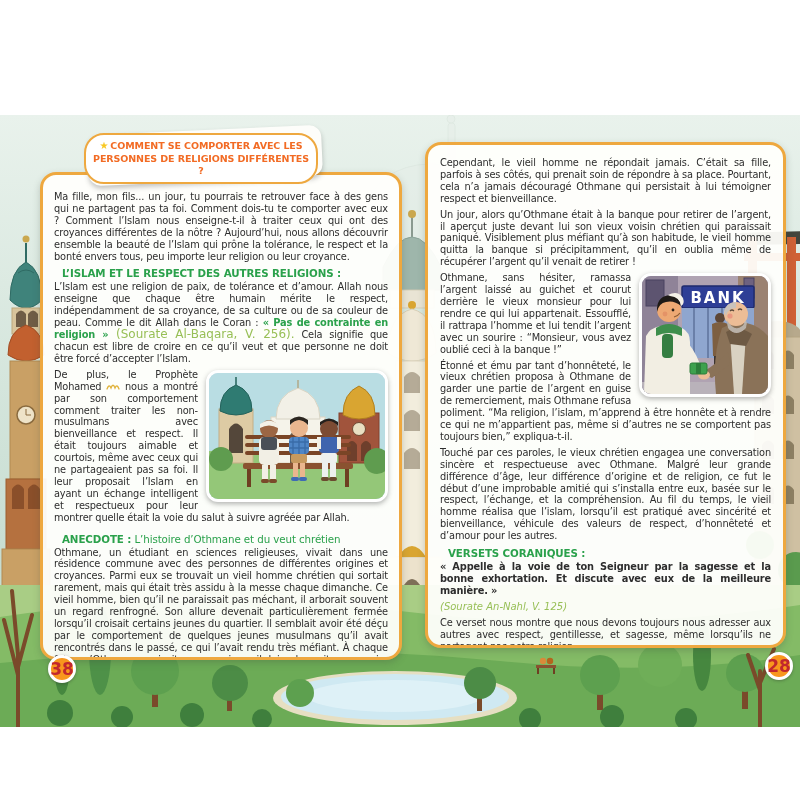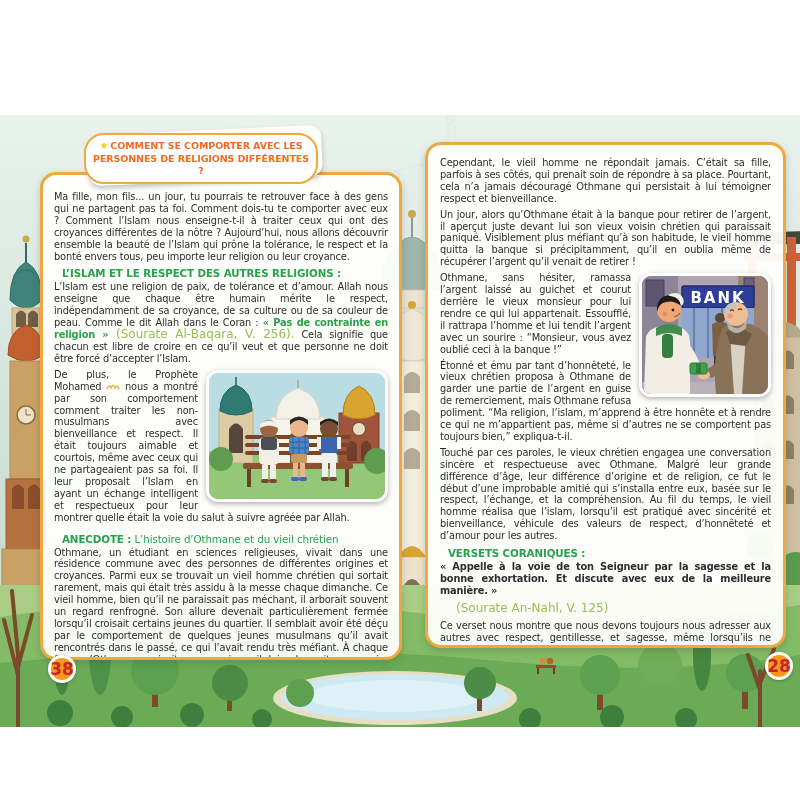--- a/index.html
+++ b/index.html
@@ -19,21 +19,21 @@
   .panel.right{left:425px;top:142px;width:361px;height:506px;padding:12px 12px 8px;}
   .panel p{
     margin:0 0 4px;font-size:9.8px;line-height:11.9px;letter-spacing:-0.15px;
     text-align:justify;color:#2d2d2d;
   }
   .h-green{font-size:10.3px;font-weight:bold;color:#2aa14b;margin:5px 8px 2px;letter-spacing:-0.1px;}
   .h-green .h-rest{font-weight:normal;}
   .quote-green{color:#2aa14b;font-weight:bold;}
   .cite{color:#97bf56;font-size:12px;letter-spacing:0;}
   .verse{color:#2aa14b;font-weight:bold;font-size:10.3px;line-height:12.8px;}
-  .cite-line{color:#97bf56;font-size:12px;margin:0 16px 5px;}
+  .cite-line{color:#97bf56;font-size:10px;margin:0 0 5px;font-style:italic;}
   .clearfix::after{content:"";display:block;clear:both;}
   .block{margin-top:4px;}
   .illus{
     float:right;margin:1px 0 4px 8px;border:3px solid #ffffff;border-radius:12px;
     box-shadow:0 2px 5px rgba(40,40,40,0.35);overflow:hidden;line-height:0;background:#cde;
   }
   .illus.bench{width:176px;height:126px;}
   .illus.bank{width:126px;height:118px;}
   .illus svg{display:block;}
   .title-badge{position:absolute;left:84px;top:133px;width:234px;z-index:4;}
@@ -276,21 +276,21 @@
             <rect x="112" y="104" width="8" height="4" rx="2" fill="#6b4a2f"></rect>
             <rect x="120" y="104" width="8" height="4" rx="2" fill="#6b4a2f"></rect>
           </g>
         </svg>
       </div>
       <p><span>De plus, le Prophète Mohamed </span><svg class="pbuh" width="14" height="9" viewBox="0 0 14 9">
             <path d="M1 7 Q3 1.5 5 6 Q7 0.5 9 6 Q11 1.5 13 7" stroke="#e0b23a" fill="none" stroke-width="1.3" stroke-linecap="round"></path>
           </svg><span> nous a montré par son comportement comment traiter les non-musulmans avec bienveillance et respect. Il était toujours aimable et courtois, même avec ceux qui ne partageaient pas sa foi. Il leur proposait l’Islam en ayant un échange intelligent et respectueux pour leur montrer quelle était la voie du salut à suivre agréée par Allah.</span></p>
     </div>
 
-    <div class="h-green"><span>ANECDOTE :</span><span class="h-rest"> L’histoire d’Othmane et du vieil chrétien</span></div>
+    <div class="h-green"><span>ANECDOTE :</span><span class="h-rest"> L’histoire d’Othmane et du veut chrétien</span></div>
     <p>Othmane, un étudiant en sciences religieuses, vivait dans une résidence commune avec des personnes de différentes origines et croyances. Parmi eux se trouvait un vieil homme chrétien qui sortait rarement, mais qui était très assidu à la messe chaque dimanche. Ce vieil homme, bien qu’il ne paraissait pas méchant, il arborait souvent un regard renfrogné. Son allure devenait particulièrement fermée lorsqu’il croisait certains jeunes du quartier. Il semblait avoir été déçu par le comportement de quelques jeunes musulmans qu’il avait rencontrés dans le passé, ce qui l’avait rendu très méfiant. À chaque fois qu’Othmane croisait ce monsieur, il lui adressait un sourire accompagné d’un chaleureux “Bonjour”.</p>
   </div>
 
   <div class="panel right">
     <p>Cependant, le vieil homme ne répondait jamais. C’était sa fille, parfois à ses côtés, qui prenait soin de répondre à sa place. Pourtant, cela n’a jamais découragé Othmane qui persistait à lui témoigner respect et bienveillance.</p>
     <p>Un jour, alors qu’Othmane était à la banque pour retirer de l’argent, il aperçut juste devant lui son vieux voisin chrétien qui paraissait paniqué. Visiblement plus méfiant qu’à son habitude, le vieil homme quitta la banque si précipitamment, qu’il en oublia même de récupérer l’argent qu’il venait de retirer !</p>
 
     <div class="clearfix block">
       <div class="illus bank">
         <svg viewBox="0 0 126 118" width="126" height="118">

